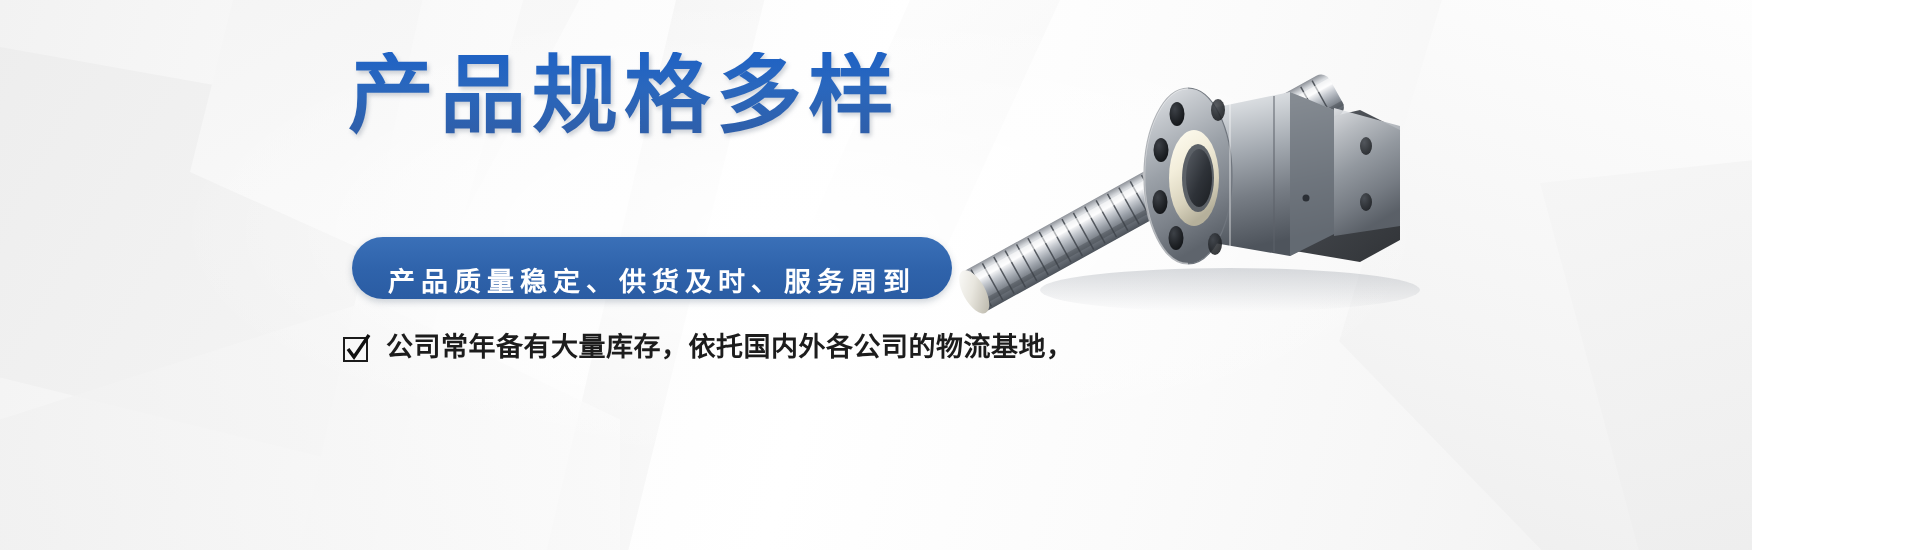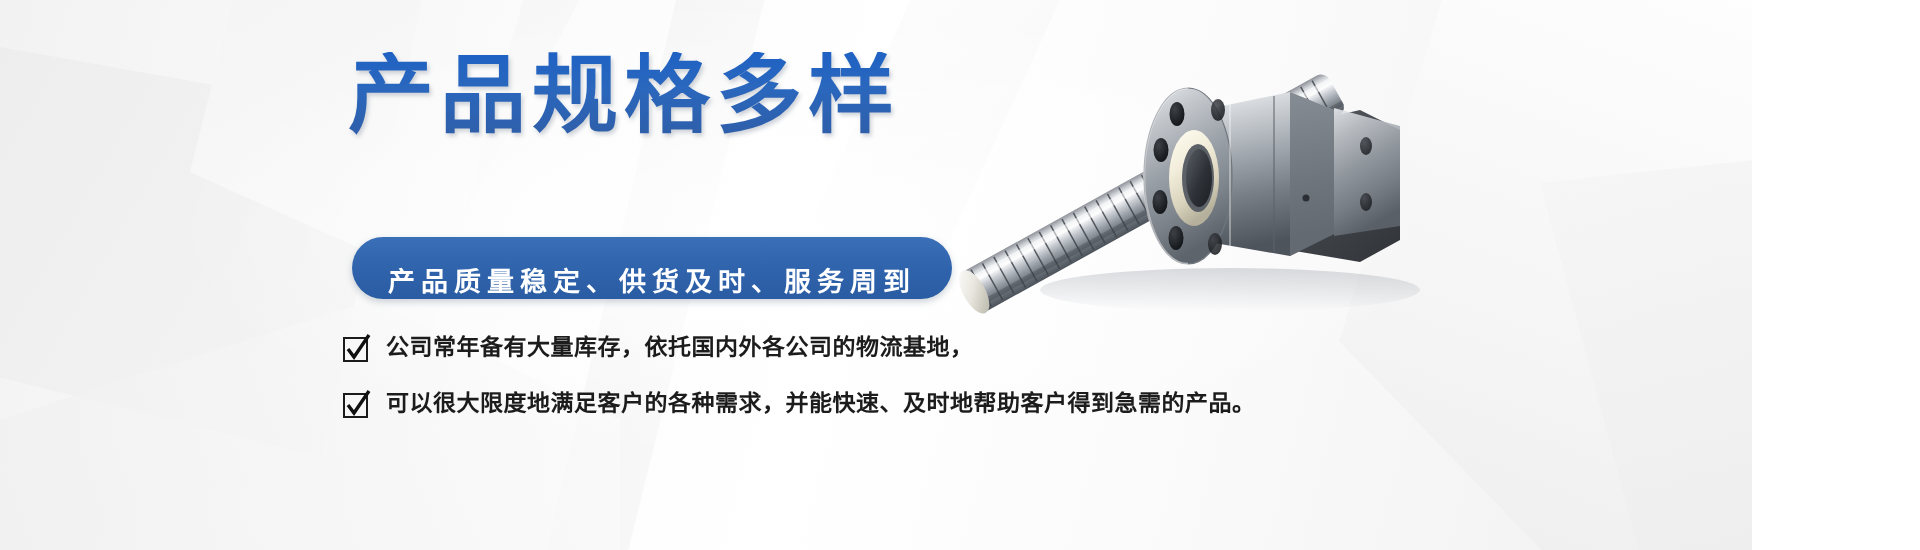--- a/index.html
+++ b/index.html
@@ -160,21 +160,21 @@
     box-sizing: border-box;
     background: transparent;
   }
   .check-icon svg {
     position: absolute;
     left: 0; top: 0;
     overflow: visible;
   }
   .bullet-text {
     color: #1c1c1c;
-    font-size: 23px;
+    font-size: 27px;
     line-height: 34px;
     font-weight: bold;
     letter-spacing: .5px;
     white-space: nowrap;
   }
 
   
   .product {
     position: absolute;
     left: 930px;
@@ -359,25 +359,16 @@
       <div class="bullet-row">
         <span class="check-icon">
           <span class="box"></span>
           <svg width="30" height="30" viewBox="0 0 30 30">
             <path d="M6 15 L12 23 L27 1" fill="none" stroke="#111111" stroke-width="3.4" stroke-linecap="butt" stroke-linejoin="miter"></path>
           </svg>
         </span>
         <span class="bullet-text">公司常年备有大量库存，依托国内外各公司的物流基地，</span>
       </div>
 
-      <div class="bullet-row">
-        <span class="check-icon">
-          <span class="box"></span>
-          <svg width="30" height="30" viewBox="0 0 30 30">
-            <path d="M6 15 L12 23 L27 1" fill="none" stroke="#111111" stroke-width="3.4" stroke-linecap="butt" stroke-linejoin="miter"></path>
-          </svg>
-        </span>
-        <span class="bullet-text">可以很大限度地满足客户的各种需求，并能快速、及时地帮助客户得到急需的产品。</span>
-      </div>
 
     </div>
   </div>
 </div>
 
 </body></html>

